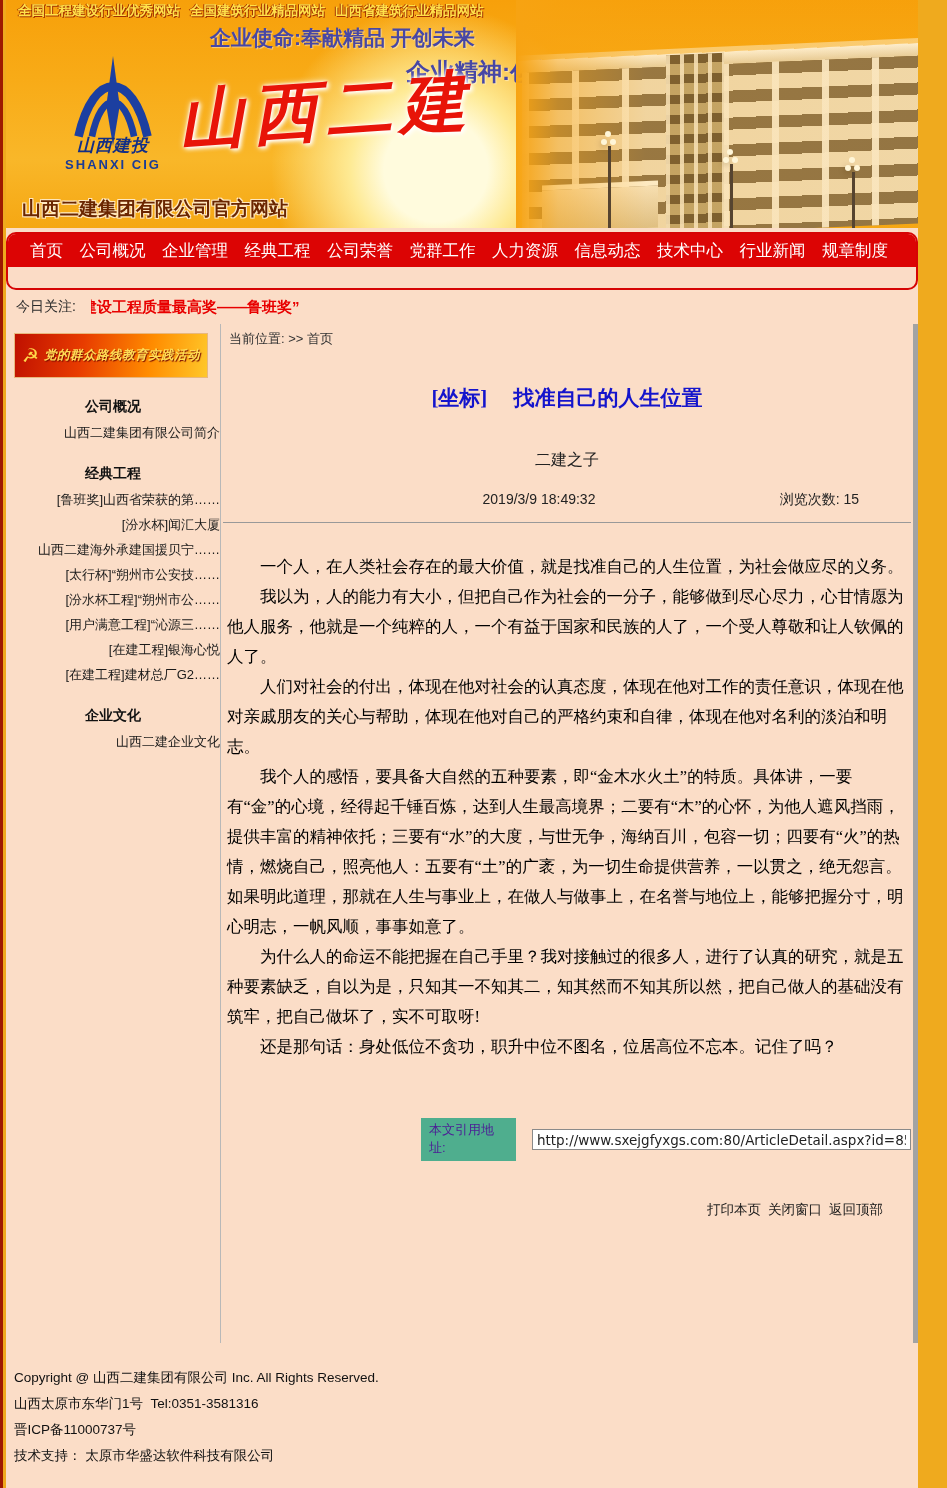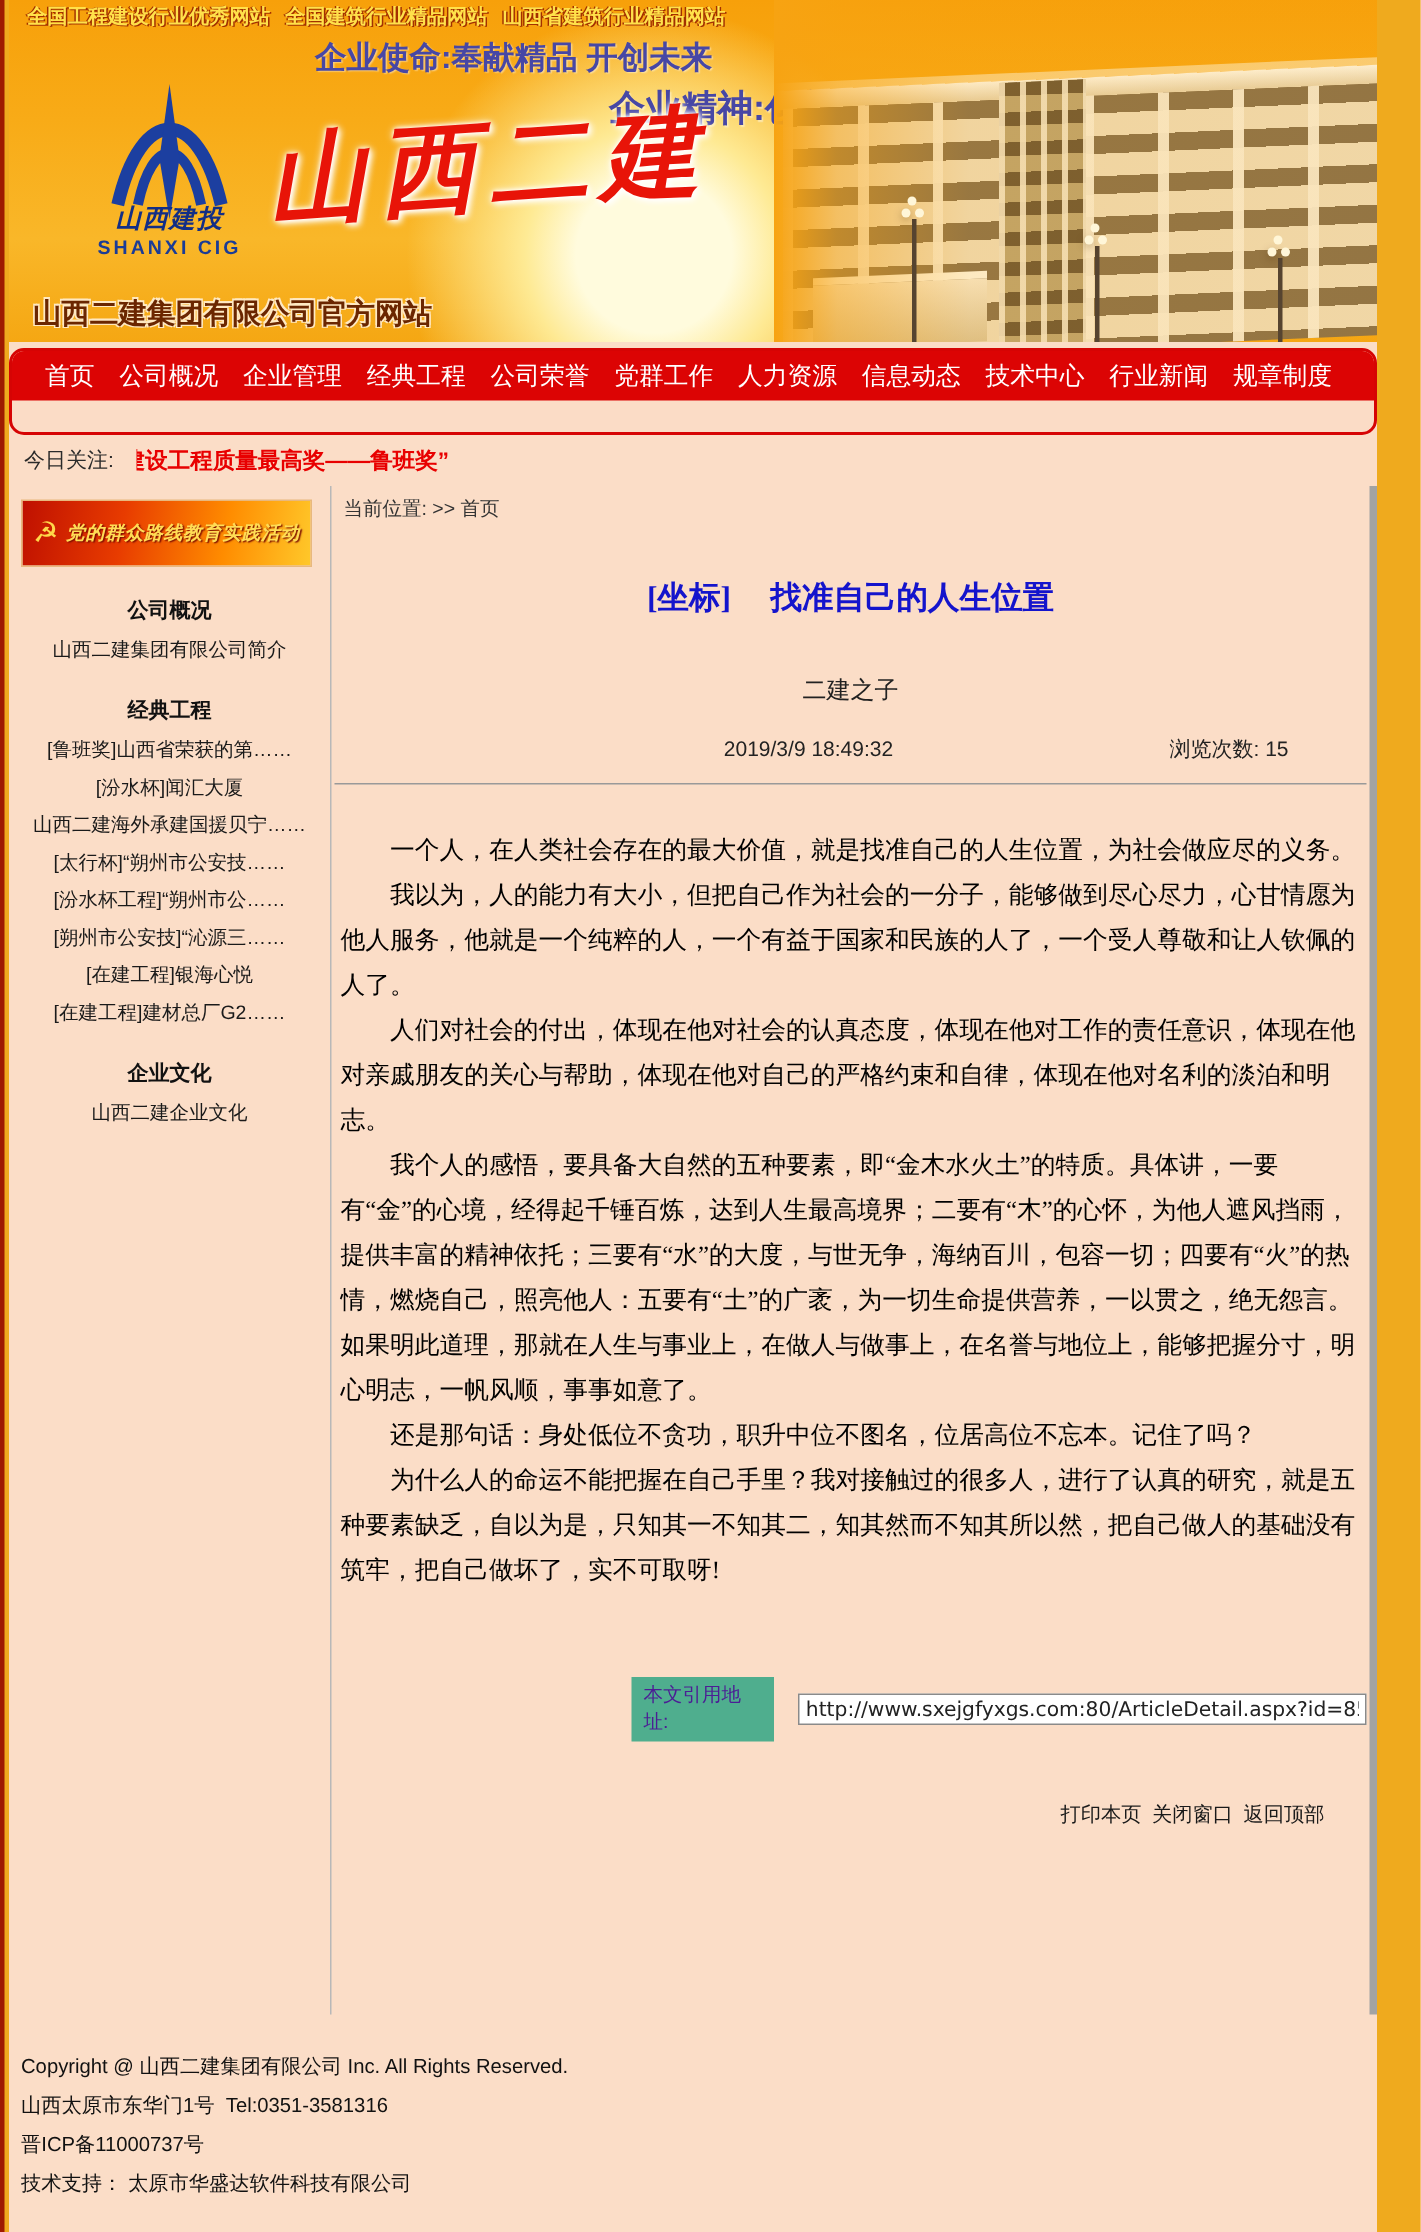--- a/index.html
+++ b/index.html
@@ -81,21 +81,21 @@
   
   .content-row{display:flex;align-items:stretch;min-height:1019px;}
   .sidebar{width:214px;flex:none;}
   .side-banner{margin:9px 0 10px 8px;width:194px;height:45px;border:1px solid #E8B87E;box-sizing:border-box;
     background:linear-gradient(100deg,#BF1000 0%,#E83C00 35%,#FF8C00 70%,#FFC82A 100%);
     color:#FFDD55;display:flex;align-items:center;justify-content:center;gap:5px;
     font-weight:bold;font-size:12.5px;cursor:pointer;}
   .side-banner .emblem{font-size:19px;color:#FFD84A;}
   .side-banner .btxt{font-style:italic;text-shadow:1px 1px 1px #7A0C00;letter-spacing:0.5px;}
   .side-heading{text-align:center;font-size:14px;font-weight:bold;color:#111;margin:20px 0 4px;}
-  .side-link{display:block;text-align:center;font-size:13px;color:#1A1A1A;line-height:25px;text-decoration:none;}
+  .side-link{display:block;text-align:right;font-size:13px;color:#1A1A1A;line-height:25px;text-decoration:none;}
 
   .main-panel{flex:1;border-left:1px solid #B8B8B8;border-right:5px solid #a3a3a3;padding:6px 2px 0;position:relative;}
   .breadcrumb{font-size:13px;color:#333;padding-left:6px;}
   .breadcrumb a{color:#333;text-decoration:none;}
   .art-title{text-align:center;color:#1414CC;font-size:21px;font-weight:bold;margin:36px 0 0;
     font-family:"Liberation Serif","DejaVu Serif",serif;}
   .art-author{text-align:center;font-size:16px;color:#222;margin-top:38px;}
   .meta-row{position:relative;margin-top:20px;height:18px;font-size:14px;color:#222;}
   .meta-date{position:absolute;left:0;right:0;text-align:center;transform:translateX(-28px);}
   .meta-views{position:absolute;right:52px;top:0;}
@@ -193,21 +193,21 @@
       <a href="#" class="side-link">山西二建集团有限公司简介</a>
 
       <div class="side-heading">经典工程</div>
       <div>
 
       <a href="#" class="side-link">[鲁班奖]山西省荣获的第……</a>
           <a href="#" class="side-link">[汾水杯]闻汇大厦</a>
           <a href="#" class="side-link">山西二建海外承建国援贝宁……</a>
           <a href="#" class="side-link">[太行杯]“朔州市公安技……</a>
           <a href="#" class="side-link">[汾水杯工程]“朔州市公……</a>
-          <a href="#" class="side-link">[朔州市公安技]“沁源三……</a>
+          <a href="#" class="side-link">[用户满意工程]“沁源三……</a>
           <a href="#" class="side-link">[在建工程]银海心悦</a>
           <a href="#" class="side-link">[在建工程]建材总厂G2……</a>
         </div>
 
       <div class="side-heading">企业文化</div>
       <a href="#" class="side-link">山西二建企业文化</a>
     </div>
 
     <div class="main-panel">
       <div class="breadcrumb">
@@ -224,22 +224,22 @@
       </div>
 
       <hr class="sep">
 
       <div class="art-body">
 
       <p>一个人，在人类社会存在的最大价值，就是找准自己的人生位置，为社会做应尽的义务。</p>
           <p>我以为，人的能力有大小，但把自己作为社会的一分子，能够做到尽心尽力，心甘情愿为他人服务，他就是一个纯粹的人，一个有益于国家和民族的人了，一个受人尊敬和让人钦佩的人了。</p>
           <p>人们对社会的付出，体现在他对社会的认真态度，体现在他对工作的责任意识，体现在他对亲戚朋友的关心与帮助，体现在他对自己的严格约束和自律，体现在他对名利的淡泊和明志。</p>
           <p>我个人的感悟，要具备大自然的五种要素，即“金木水火土”的特质。具体讲，一要有“金”的心境，经得起千锤百炼，达到人生最高境界；二要有“木”的心怀，为他人遮风挡雨，提供丰富的精神依托；三要有“水”的大度，与世无争，海纳百川，包容一切；四要有“火”的热情，燃烧自己，照亮他人：五要有“土”的广袤，为一切生命提供营养，一以贯之，绝无怨言。如果明此道理，那就在人生与事业上，在做人与做事上，在名誉与地位上，能够把握分寸，明心明志，一帆风顺，事事如意了。</p>
+          <p>为什么人的命运不能把握在自己手里？我对接触过的很多人，进行了认真的研究，就是五种要素缺乏，自以为是，只知其一不知其二，知其然而不知其所以然，把自己做人的基础没有筑牢，把自己做坏了，实不可取呀!</p>
           <p>还是那句话：身处低位不贪功，职升中位不图名，位居高位不忘本。记住了吗？</p>
-          <p>为什么人的命运不能把握在自己手里？我对接触过的很多人，进行了认真的研究，就是五种要素缺乏，自以为是，只知其一不知其二，知其然而不知其所以然，把自己做人的基础没有筑牢，把自己做坏了，实不可取呀!</p>
         </div>
 
       <div class="cite-row">
         <span class="cite-label">本文引用地址:</span>
         <input class="cite-input" type="text" value="http://www.sxejgfyxgs.com:80/ArticleDetail.aspx?id=85386" style="">
       </div>
 
       <div class="actions-row">
         
       <a href="#">打印本页</a><a href="#">关闭窗口</a><a href="#">返回顶部</a></div>

